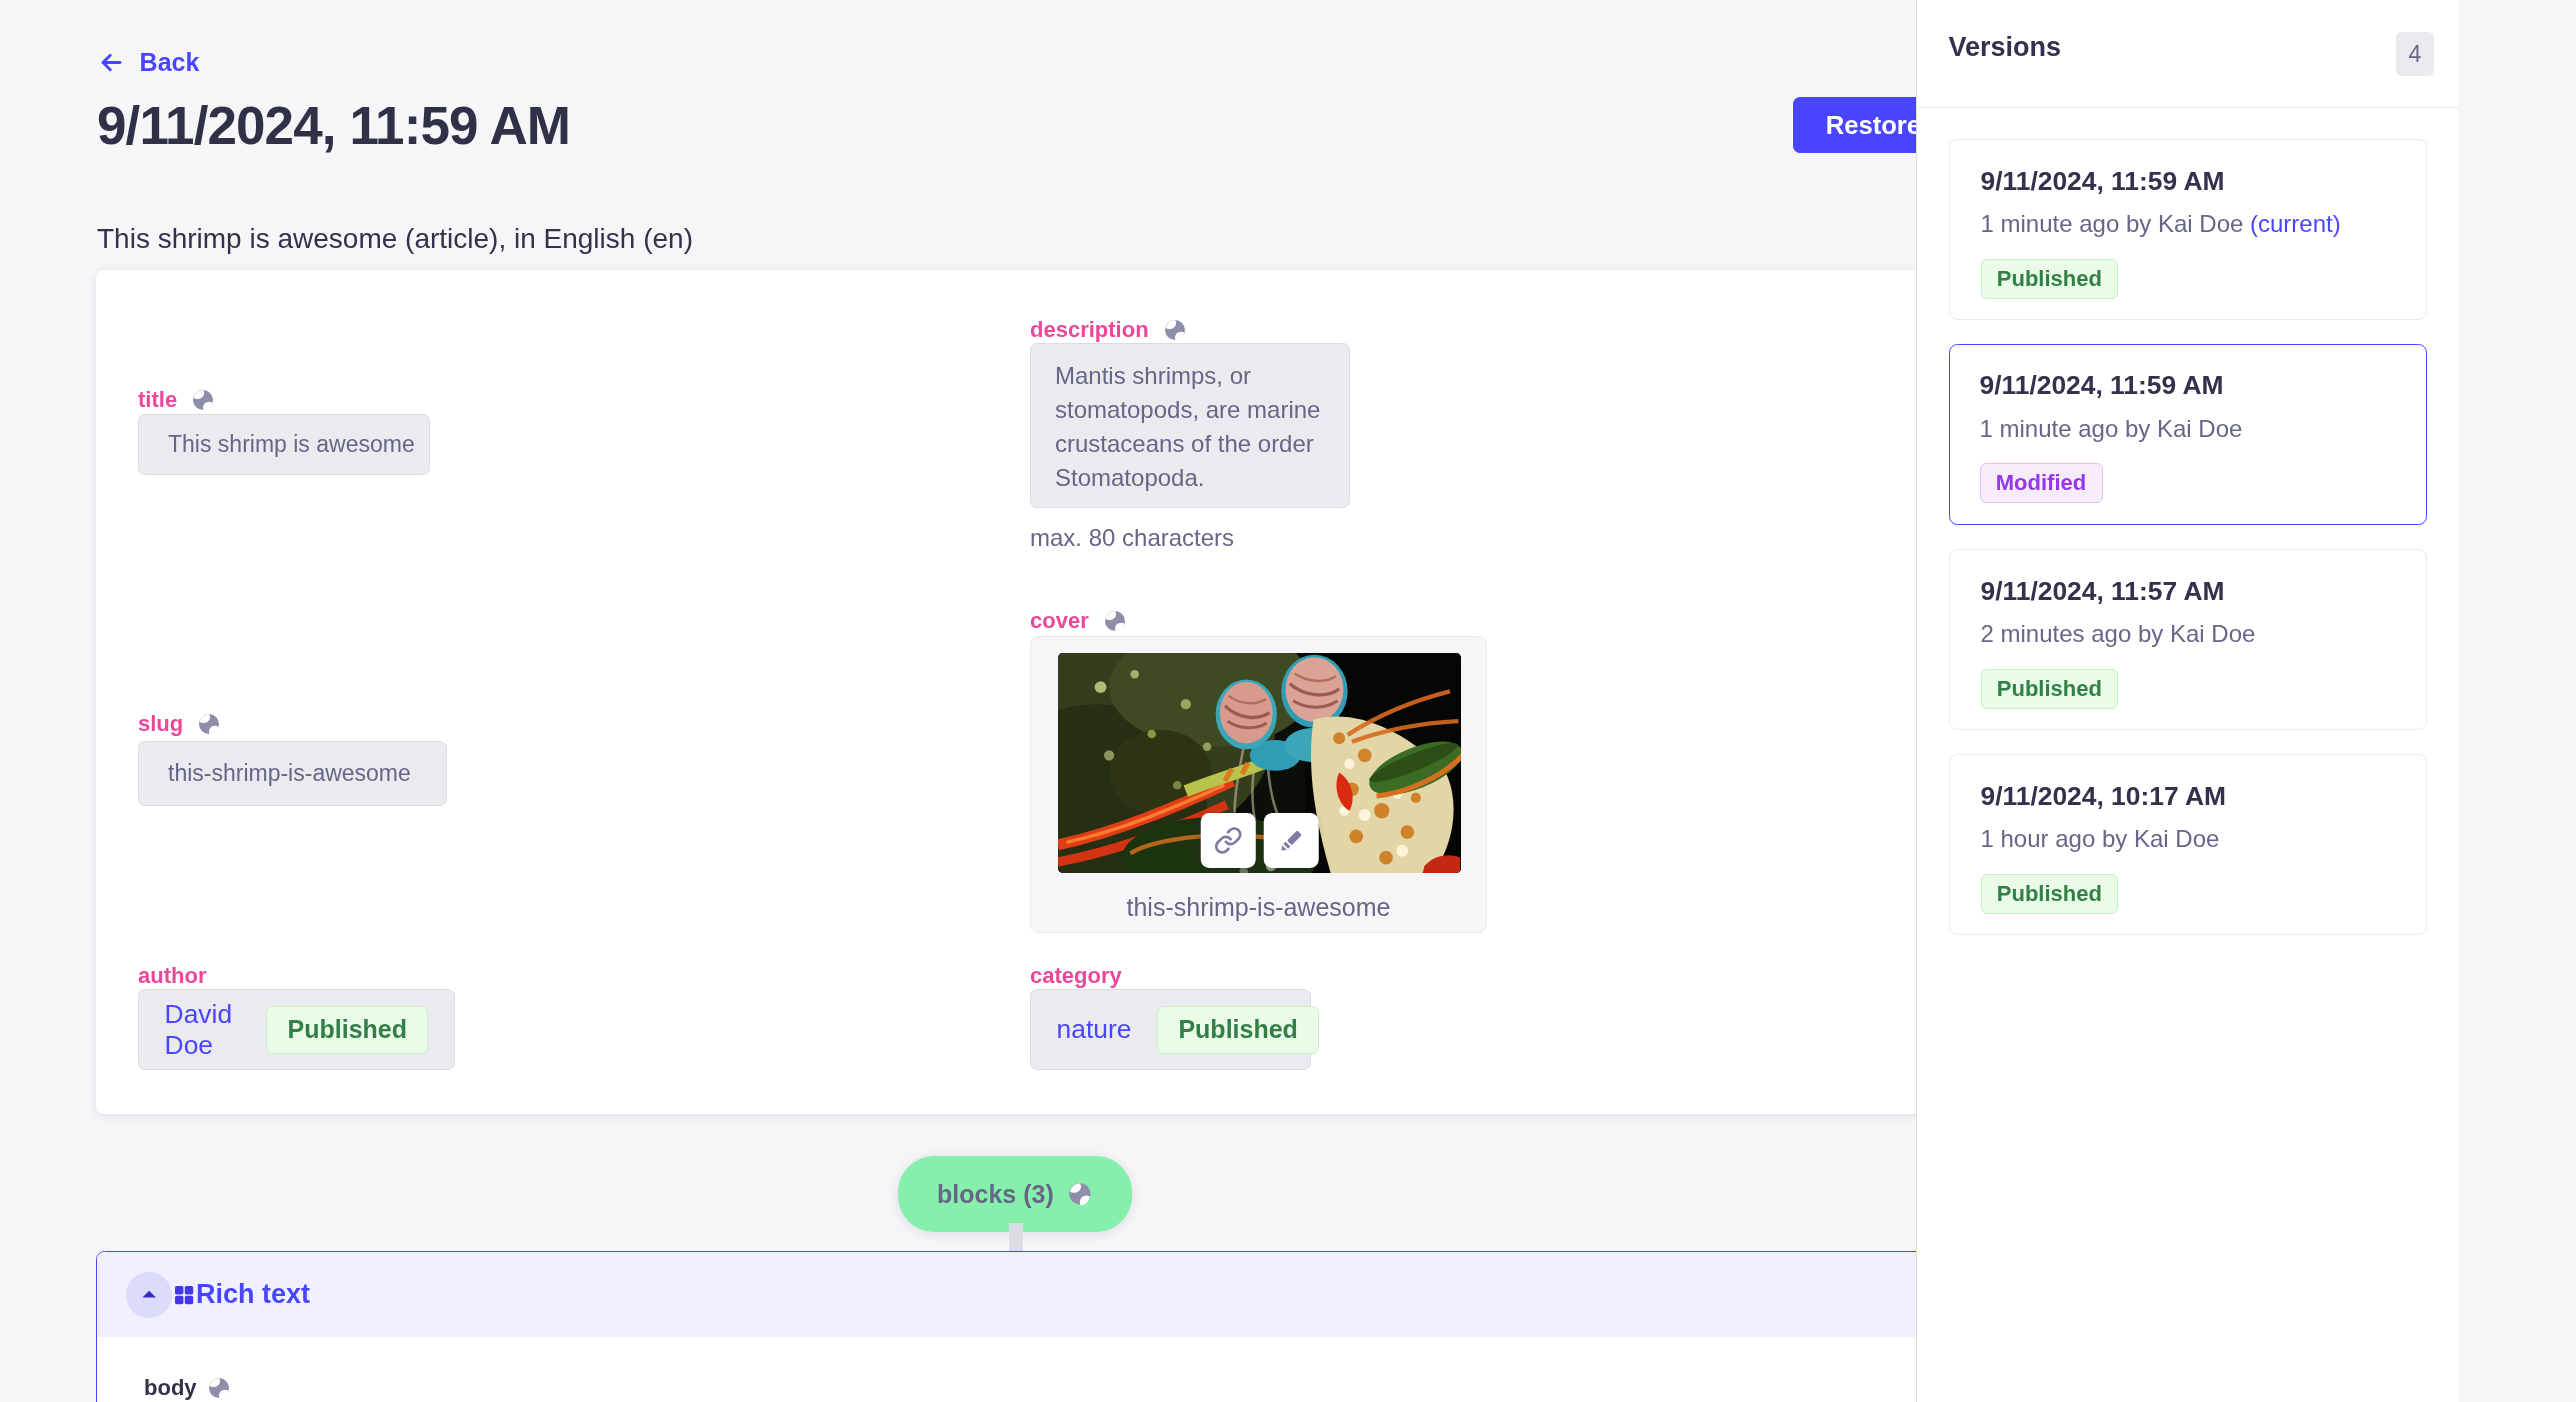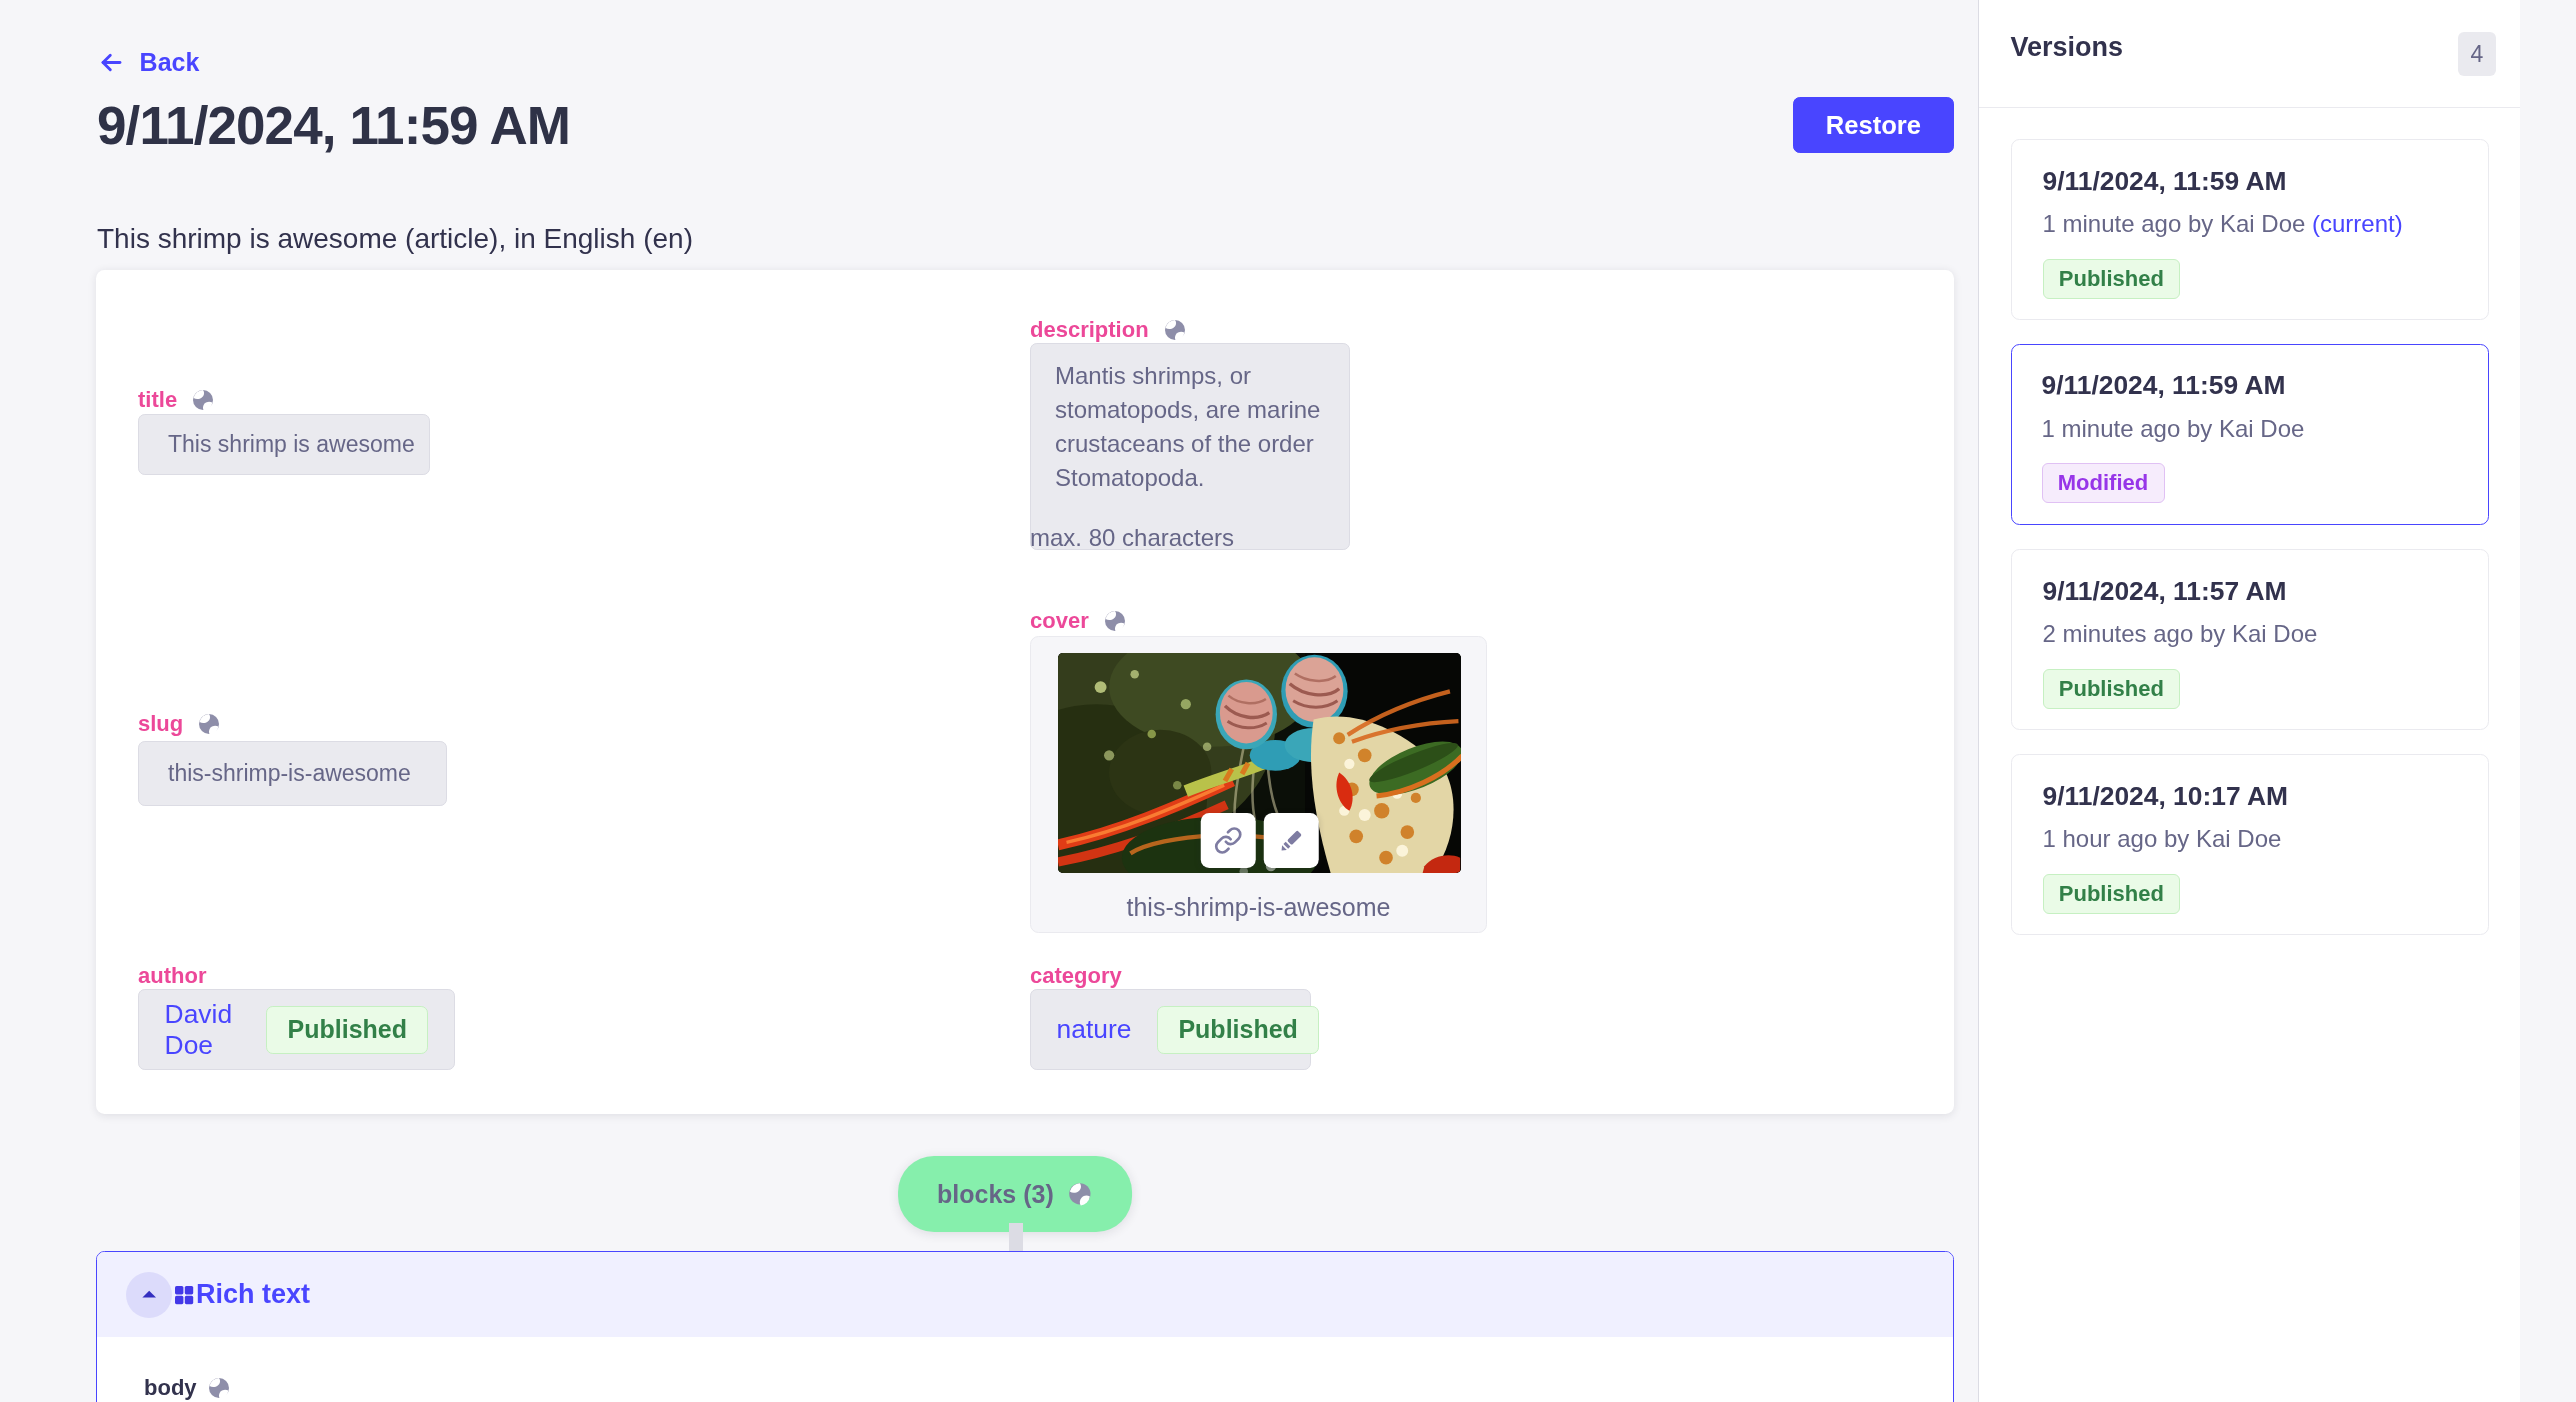--- a/index.html
+++ b/index.html
@@ -132,21 +132,21 @@
   .grid-icon svg { width: 24px; height: 24px; display: block; }
   .rich-title { color: #4945ff; font-size: 27px; font-weight: bold; }
   .rich-body-label {
     position: absolute; left: 47px; top: 123px;
     display: flex; align-items: center; gap: 10.2px;
     font-size: 22px; font-weight: bold; color: #32324d;
   }
   .rich-body-label svg { width: 24px; height: 24px; }
   
   .versions-panel {
-    position: absolute; left: 1978px; top: 0; width: 542px; height: 1402px;
+    position: absolute; left: 1916px; top: 0; width: 542px; height: 1402px;
     background: #ffffff; border-left: 0.9px solid #dcdce4;
   }
   .versions-header {
     height: 108px; padding: 32px 24px 0 31.5px;
     display: flex; align-items: flex-start; justify-content: space-between;
     border-bottom: 0.9px solid #eaeaef;
   }
   .versions-title { font-size: 27px; font-weight: bold; color: #32324d; }
   .count-badge {
     background: #eaeaef; color: #666687; border-radius: 6px;
@@ -198,21 +198,21 @@
   <div class="text-input" style="left:42px; top:144px; width:292px; height:61px;">This shrimp is awesome</div>
 
   <div class="field-label" style="left:934px; top:47px;">
     <span>description</span>
     <svg viewBox="0 0 24 24">
         <circle cx="12" cy="12" r="10" fill="#8e8ea9"></circle>
         <path d="M12 2c1.8 2.6 1.2 5.6-1.2 7.5C8.4 11.4 5 11.6 2.6 9.9A10 10 0 0 1 12 2z" fill="#fff"></path>
         <path d="M21.4 14.6c-2.5-1.6-5.8-1.2-7.8 1-1.9 2.1-2.2 5.2-.7 7.4a10 10 0 0 0 8.5-8.4z" fill="#fff"></path>
       </svg>
   </div>
-  <div class="textarea-box" style="left:934px; top:73px; width:320px; height:207px;">Mantis shrimps, or stomatopods, are marine crustaceans of the order Stomatopoda.</div>
+  <div class="textarea-box" style="left:934px; top:73px; width:320px; height:165px;">Mantis shrimps, or stomatopods, are marine crustaceans of the order Stomatopoda.</div>
   <div class="field-hint" style="left:934px; top:254px;">max. 80 characters</div>
 
   <div class="field-label" style="left:934px; top:338px;">
     <span>cover</span>
     <svg viewBox="0 0 24 24">
         <circle cx="12" cy="12" r="10" fill="#8e8ea9"></circle>
         <path d="M12 2c1.8 2.6 1.2 5.6-1.2 7.5C8.4 11.4 5 11.6 2.6 9.9A10 10 0 0 1 12 2z" fill="#fff"></path>
         <path d="M21.4 14.6c-2.5-1.6-5.8-1.2-7.8 1-1.9 2.1-2.2 5.2-.7 7.4a10 10 0 0 0 8.5-8.4z" fill="#fff"></path>
       </svg>
   </div>

